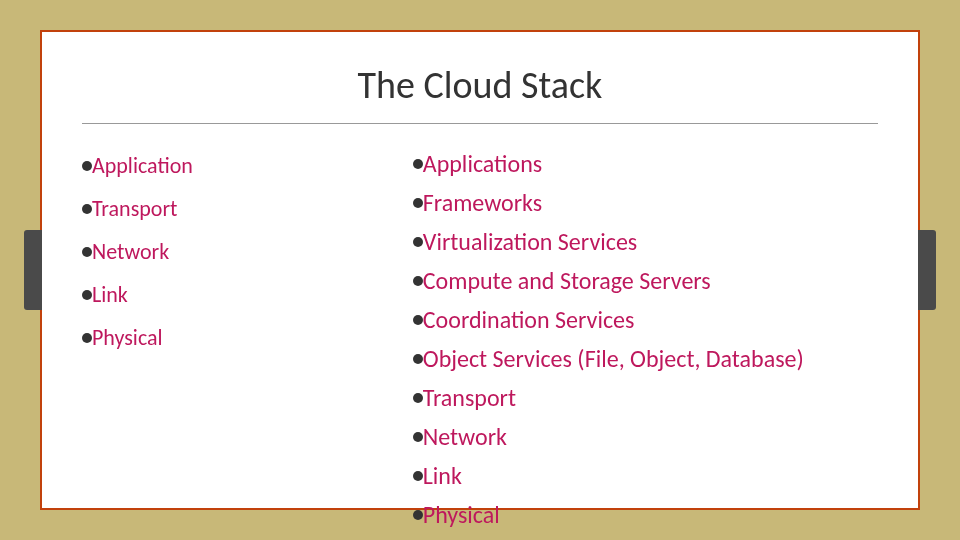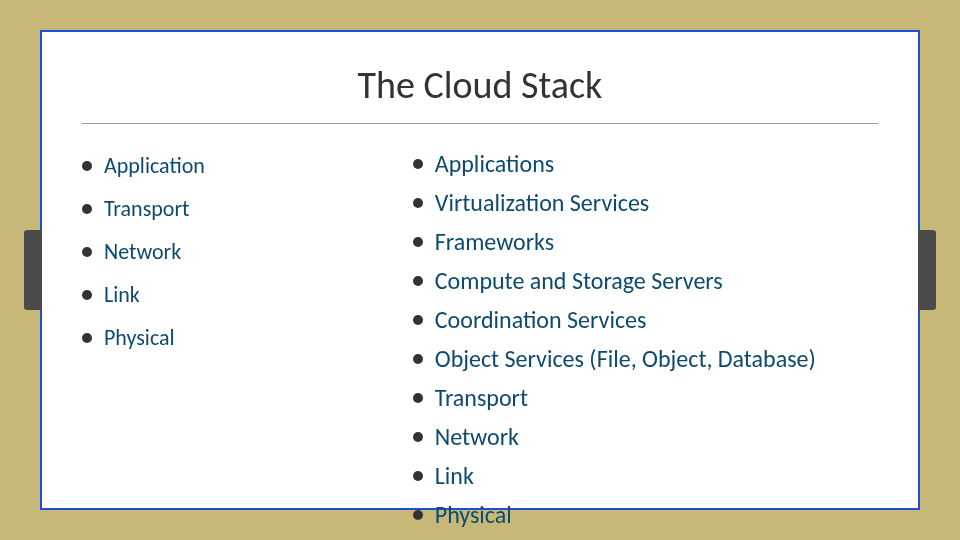--- a/index.html
+++ b/index.html
@@ -16,21 +16,21 @@
       align-items: center;
       justify-content: center;
       font-family: 'Calibri', 'Segoe UI', Arial, sans-serif;
       overflow: hidden;
     }
 
     .slide-container {
       width: 880px;
       height: 480px;
       background-color: #ffffff;
-      border: 2px solid #1d4ed8;
+      border: 2px solid #c2410c;
       position: relative;
       padding: 30px 40px 30px 40px;
     }
 
     .slide-title {
       font-size: 38px;
       font-weight: 400;
       color: #333333;
       text-align: center;
       margin-bottom: 20px;
@@ -55,25 +55,24 @@
       padding-left: 20px;
     }
 
     .bullet-list {
       list-style: none;
       padding: 0;
     }
 
     .bullet-list li {
       font-size: 22px;
-      color: #0c4a6e;
+      color: #be185d;
       padding: 8px 0;
       display: flex;
       align-items: center;
-      gap: 12px;
     }
 
     .bullet-dot {
       width: 10px;
       height: 10px;
       background-color: #333333;
       border-radius: 50%;
       flex-shrink: 0;
     }
 
@@ -139,25 +138,25 @@
         </ul>
     </div>
     <div class="right-column">
       <ul class="bullet-list" id="right-list">
       <li>
             <span class="bullet-dot"></span>
             <span>Applications</span>
           </li>
           <li>
             <span class="bullet-dot"></span>
-            <span>Virtualization Services</span>
+            <span>Frameworks</span>
           </li>
           <li>
             <span class="bullet-dot"></span>
-            <span>Frameworks</span>
+            <span>Virtualization Services</span>
           </li>
           <li>
             <span class="bullet-dot"></span>
             <span>Compute and Storage Servers</span>
           </li>
           <li>
             <span class="bullet-dot"></span>
             <span>Coordination Services</span>
           </li>
           <li>

